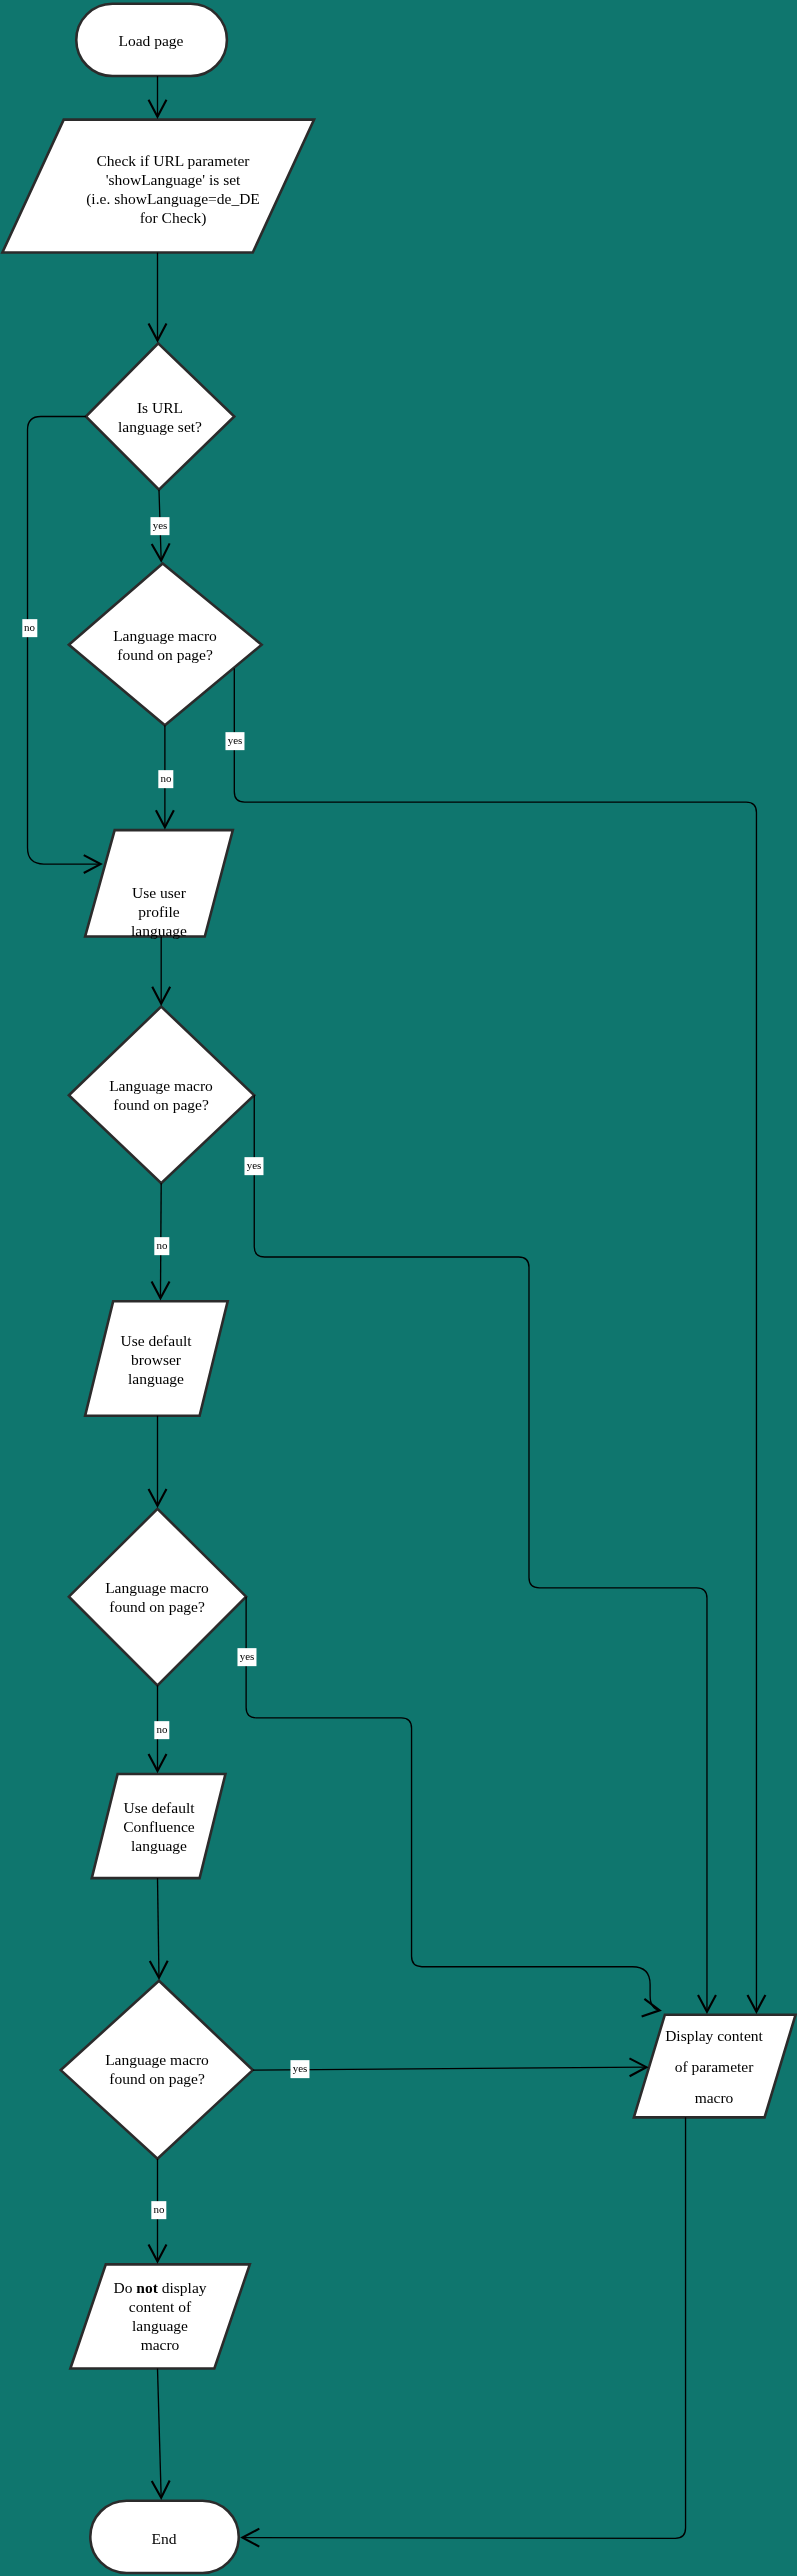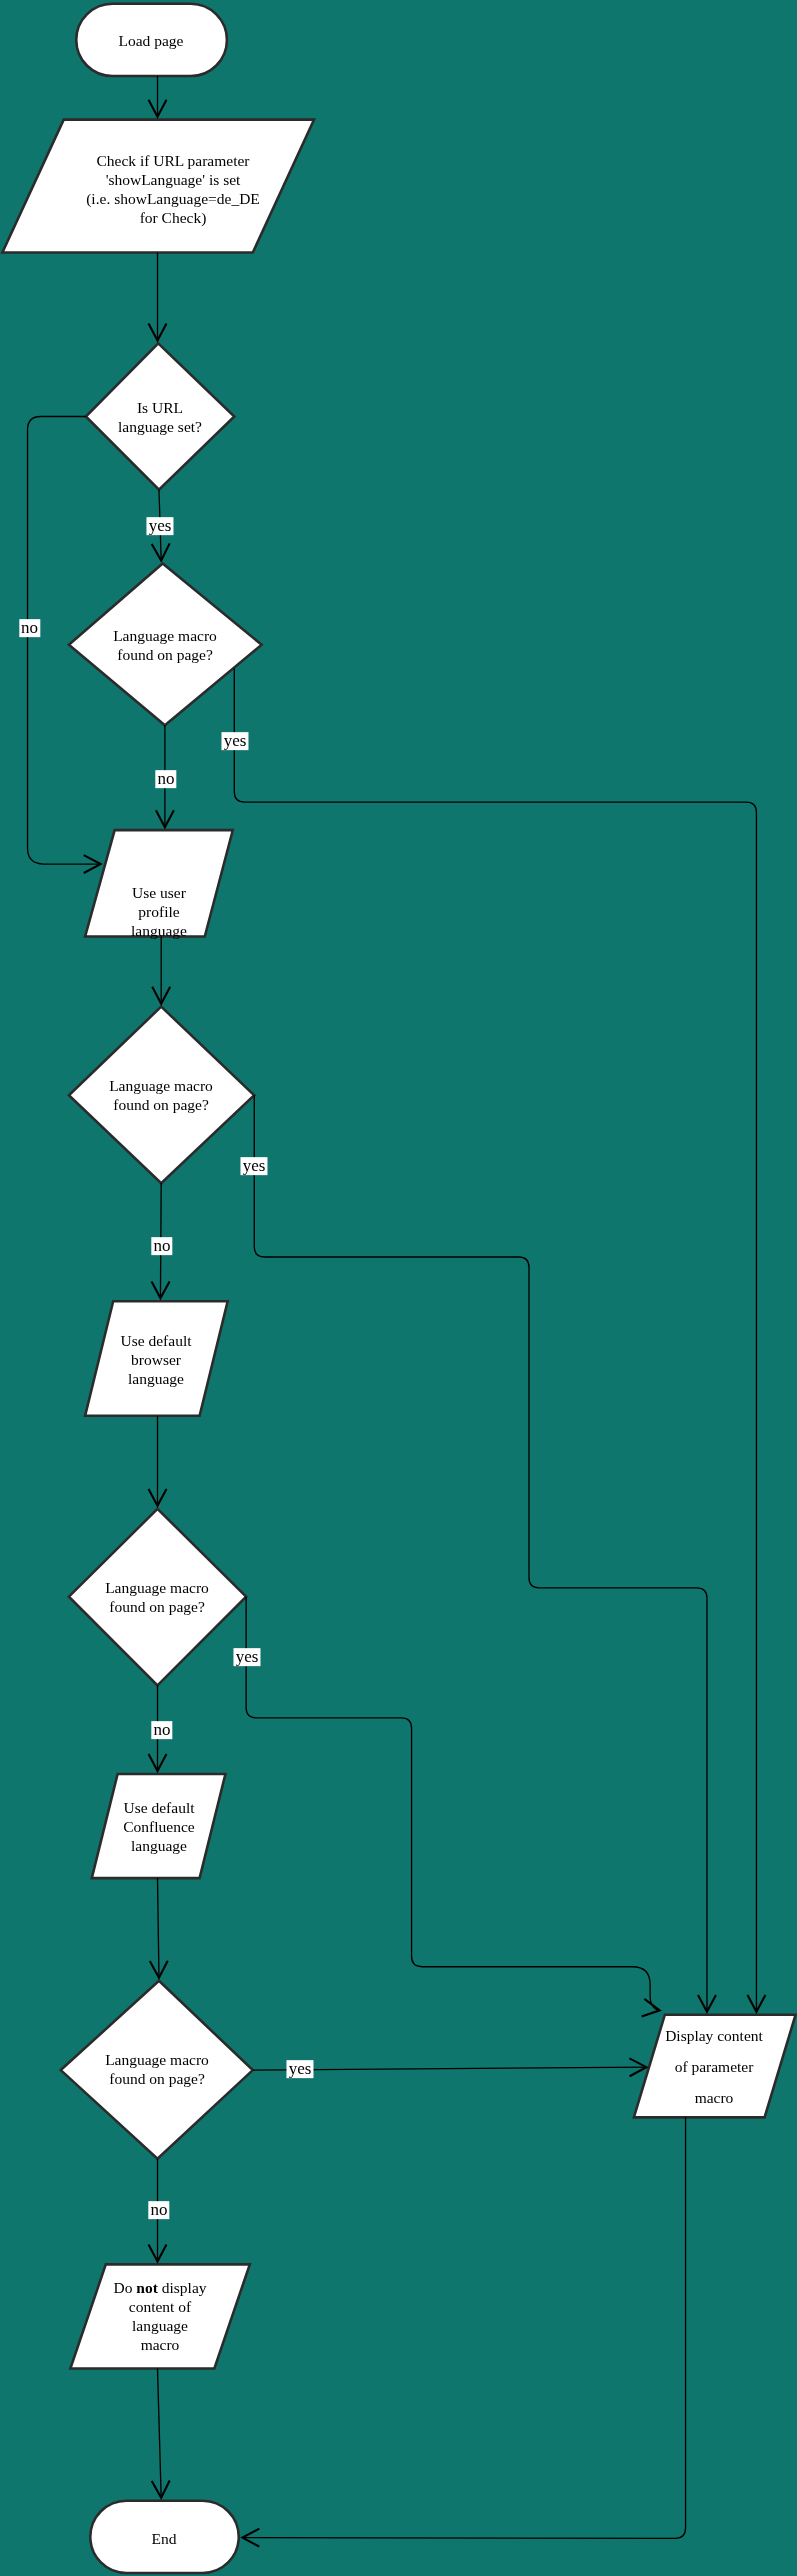--- a/index.html
+++ b/index.html
@@ -24,21 +24,21 @@
     font-size: 15.5px;
     line-height: 19px;
     white-space: nowrap;
     pointer-events: none;
   }
   .edge-label {
     position: absolute;
     transform: translate(-50%, -50%);
     background: #ffffff;
     padding: 0 2.2px;
-    font-size: 17px;
+    font-size: 11px;
     line-height: 17.7px;
     white-space: nowrap;
     pointer-events: none;
   }
   .shape { fill: #ffffff; stroke: #2b2b2b; stroke-width: 3.5px; }
   .edge  { fill: none; stroke: #000000; stroke-width: 1.8px; }
   b { font-weight: bold; }
 </style>
 </head>
 <body>

